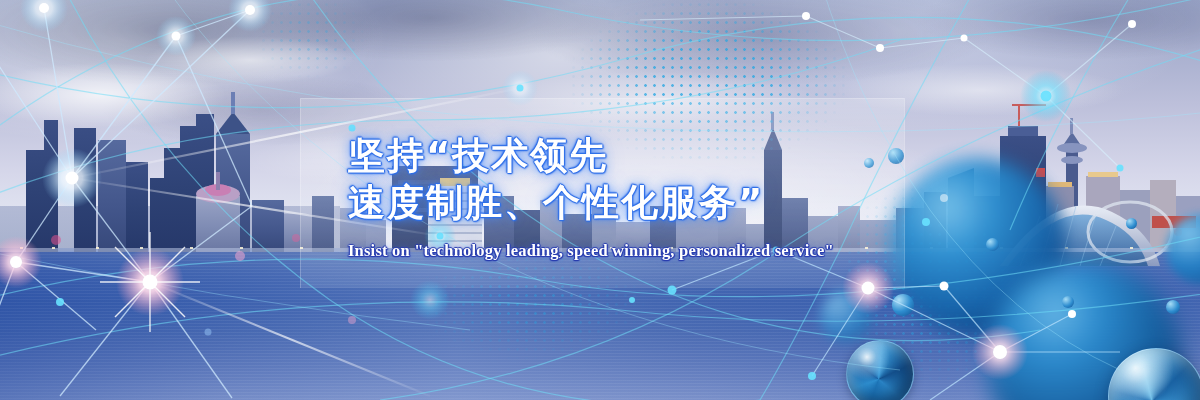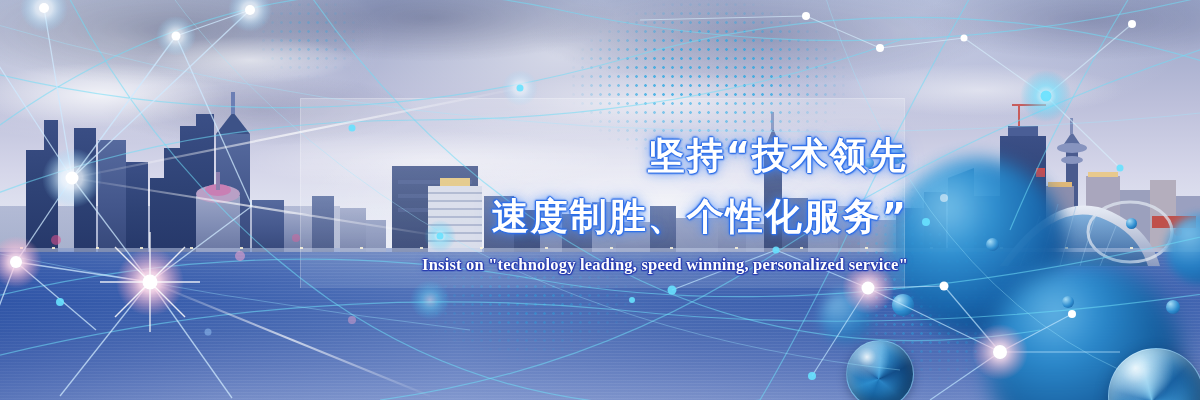--- a/index.html
+++ b/index.html
@@ -6,21 +6,20 @@
   html,body{margin:0;padding:0;background:#0d1b3a;}
   *{box-sizing:border-box;}
 
   .banner{
     position:relative;
     width:1200px;
     height:400px;
     overflow:hidden;
     font-family:"Liberation Sans","DejaVu Sans",sans-serif;
     background:#701a75;
-    text-align:right;
   }
 
   
   .sky{
     position:absolute; left:0; top:0; width:1200px; height:255px;
     background:
       radial-gradient(ellipse 380px 150px at 120px 40px, rgba(255,255,255,.55), rgba(255,255,255,0) 70%),
       radial-gradient(ellipse 300px 120px at 560px 55px, rgba(255,255,255,.50), rgba(255,255,255,0) 72%),
       radial-gradient(ellipse 420px 150px at 900px 30px, rgba(235,240,255,.45), rgba(255,255,255,0) 70%),
       radial-gradient(ellipse 500px 170px at 640px 215px, rgba(255,255,255,.60), rgba(255,255,255,0) 68%),
@@ -150,21 +149,21 @@
     color:#ffffff;
     white-space:nowrap;
     text-shadow:
       0 0 1px #2f6fe8,
       1px 0 1px #2f6fe8, -1px 0 1px #2f6fe8,
       0 1px 1px #2f6fe8, 0 -1px 1px #2f6fe8,
       1px 1px 2px #2f6fe8, -1px -1px 2px #2f6fe8,
       0 0 9px rgba(70,140,255,.85),
       0 0 18px rgba(60,130,250,.55);
   }
-  .hl-2{ margin-top:16px; }
+  .hl-2{ margin-top:2px; }
   .sub{
     margin-top:16px;
     font-family:"Liberation Serif","DejaVu Serif",serif;
     font-weight:700;
     font-size:16.5px;
     letter-spacing:.2px;
     color:#ffffff;
     white-space:nowrap;
     text-shadow:
       0 0 1px #2b3fb0,

